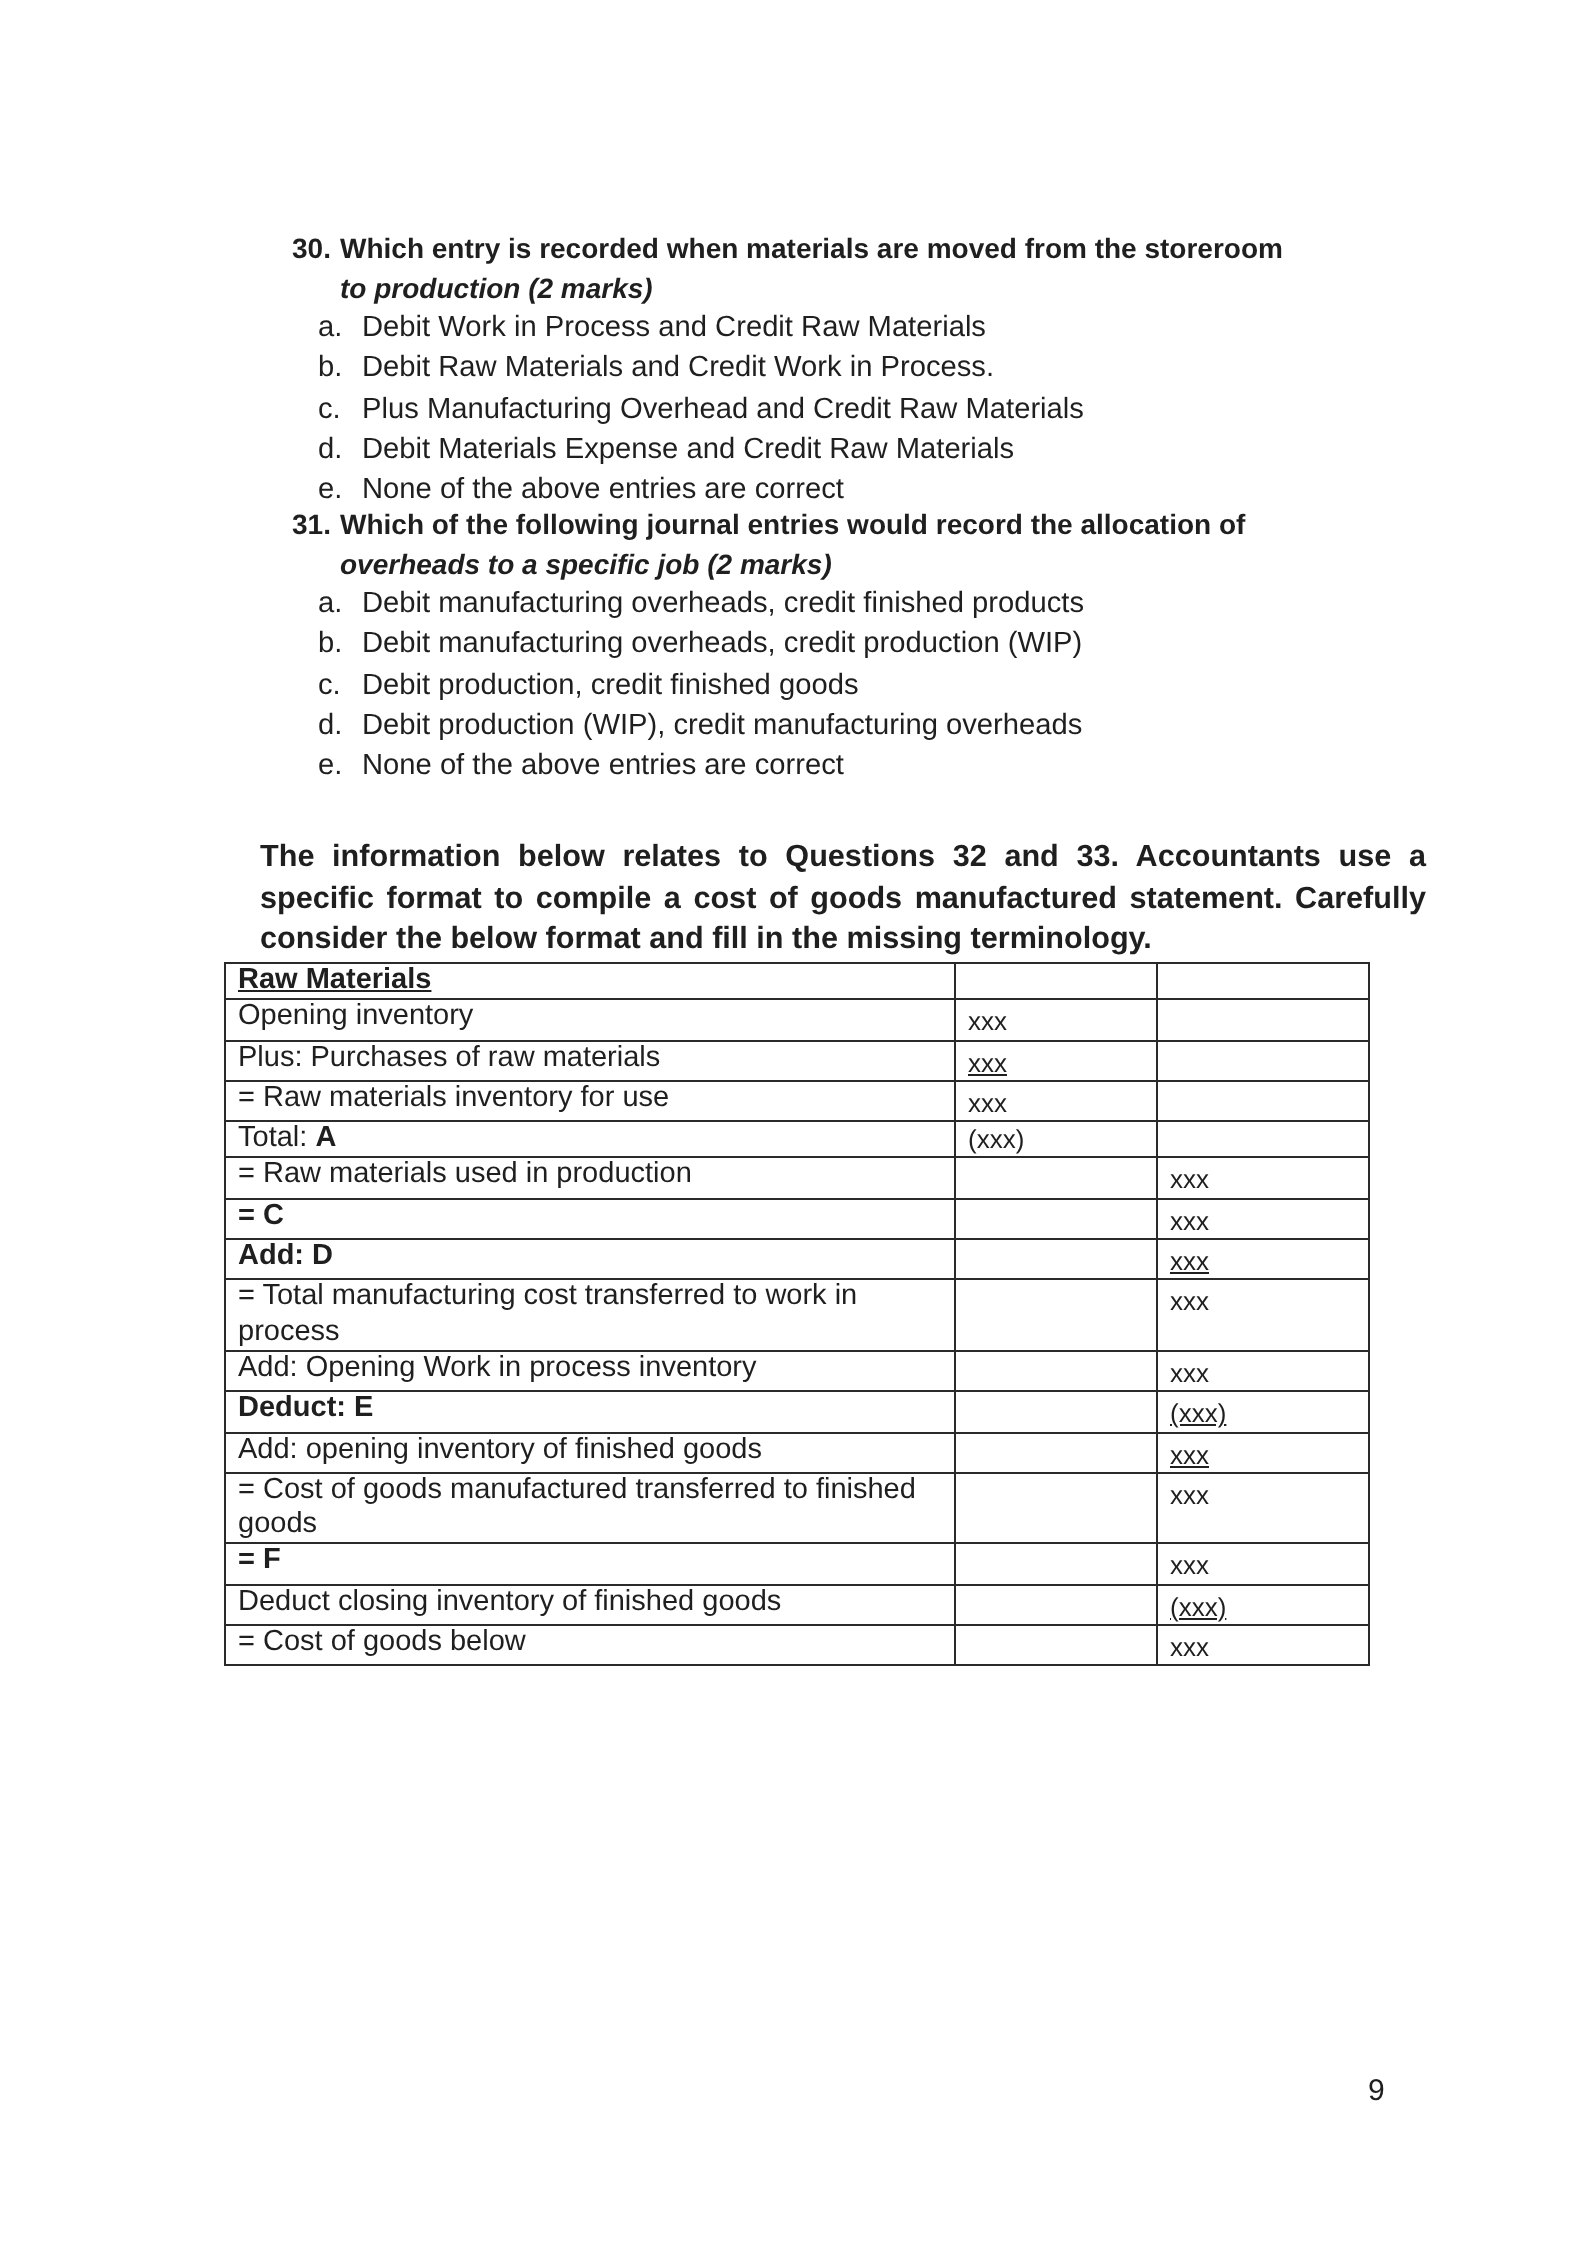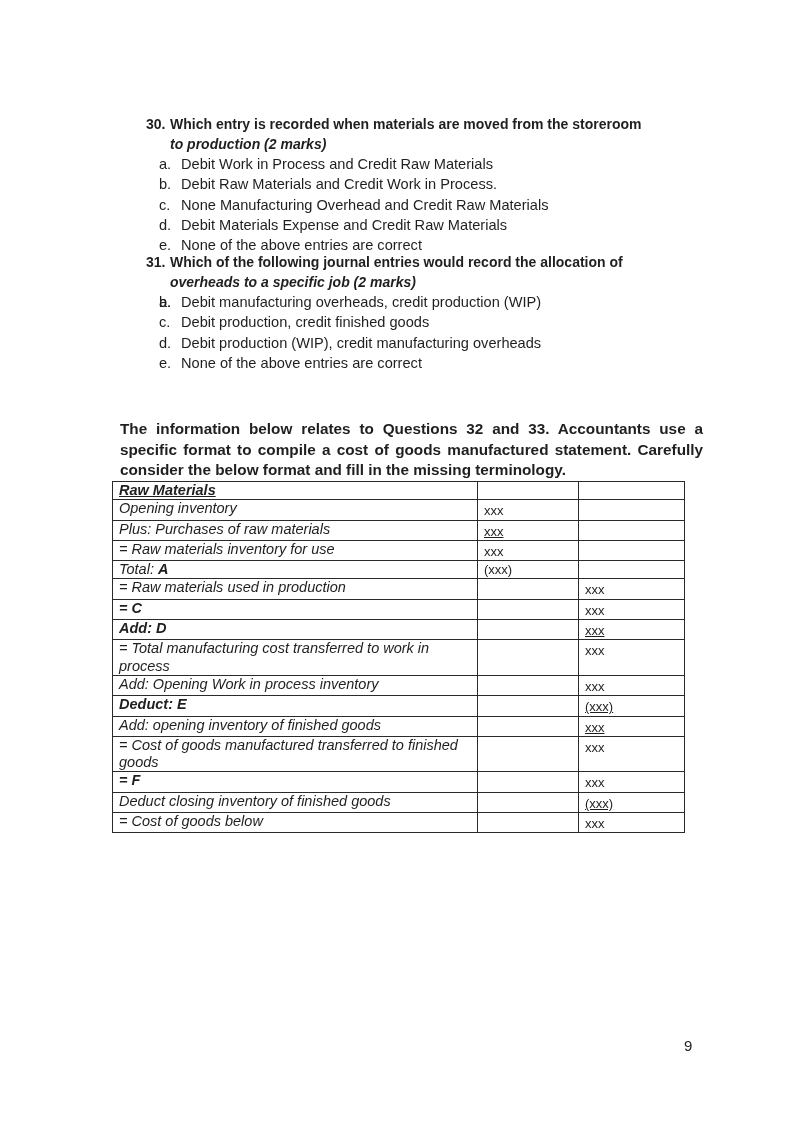--- a/index.html
+++ b/index.html
@@ -7,58 +7,58 @@
          font-family:"Liberation Sans", sans-serif; color:#1f1f1f; }
   .q { position:absolute; left:146px; width:550px; }
   .q-title { font-weight:bold; font-size:14px; line-height:20px; text-align:justify; }
   .q-title .num { display:inline-block; width:24px; }
   .q-title .cont { padding-left:24px;font-style:italic; }
   .opts { list-style:none; margin:0; padding:0; }
   .opt { font-size:14.6px; line-height:20.3px; position:relative; padding-left:35px; margin-left:0; }
   .opt .letter { position:absolute; left:13px; }
   #q30 { top:114px; }
   #q31 { top:252px; }
-  .intro { position:absolute; left:120px; top:419px; width:583px;
+  .intro { position:absolute; left:130px; top:419px; width:583px;
            font-weight:bold; font-size:15.3px; line-height:20.5px; text-align:justify; }
   table.cogm { position:absolute; left:112px; top:481px; border-collapse:collapse;
                width:573px; font-size:14.5px; }
   table.cogm td { border:1px solid #2a2a2a; padding:0 0 0 6px; vertical-align:top;
                   line-height:17.3px; height:17.3px; }
-  table.cogm td.c1 { width:358px;font-style:italic; }
+  table.cogm td.c1 { width:358px; }
   table.cogm td.c2 { width:94px; font-size:13px; }
   table.cogm td.c3 { font-size:13px; }
   .b { font-weight:bold; }
   .ul { text-decoration:underline; }
   .amt { padding-top:2px; display:inline-block; }
   .page-num { position:absolute; left:684px; top:1037px; font-size:15px; }
 </style>
 </head>
 <body>
 
 <div class="q" id="q30">
   <div class="q-title">
     <span class="num">30.</span><span>Which entry is recorded when materials are moved from the storeroom</span><br>
     <span class="cont">to production (2 marks)</span>
   </div>
   <ul class="opts">
     <li class="opt"><span class="letter">a.</span><span>Debit Work in Process and Credit Raw Materials</span></li>
     <li class="opt"><span class="letter">b.</span><span>Debit Raw Materials and Credit Work in Process.</span></li>
-    <li class="opt"><span class="letter">c.</span><span>None Manufacturing Overhead and Credit Raw Materials</span></li>
+    <li class="opt"><span class="letter">c.</span><span>Plus Manufacturing Overhead and Credit Raw Materials</span></li>
     <li class="opt"><span class="letter">d.</span><span>Debit Materials Expense and Credit Raw Materials</span></li>
     <li class="opt"><span class="letter">e.</span><span>None of the above entries are correct</span></li>
   </ul>
 </div>
 
 <div class="q" id="q31">
   <div class="q-title">
     <span class="num">31.</span><span>Which of the following journal entries would record the allocation of</span><br>
     <span class="cont">overheads to a specific job (2 marks)</span>
   </div>
   <ul class="opts">
-    <li class="opt"><span class="letter">a.</span></li>
+    <li class="opt"><span class="letter">a.</span><span>Debit manufacturing overheads, credit finished products</span></li>
     <li class="opt"><span class="letter">b.</span><span>Debit manufacturing overheads, credit production (WIP)</span></li>
     <li class="opt"><span class="letter">c.</span><span>Debit production, credit finished goods</span></li>
     <li class="opt"><span class="letter">d.</span><span>Debit production (WIP), credit manufacturing overheads</span></li>
     <li class="opt"><span class="letter">e.</span><span>None of the above entries are correct</span></li>
   </ul>
 </div>
 
 <div class="intro">The information below relates to Questions 32 and 33.  Accountants use a specific format to compile a cost of goods manufactured statement. Carefully consider the below format and fill in the missing terminology.</div>
 
 <table class="cogm">

